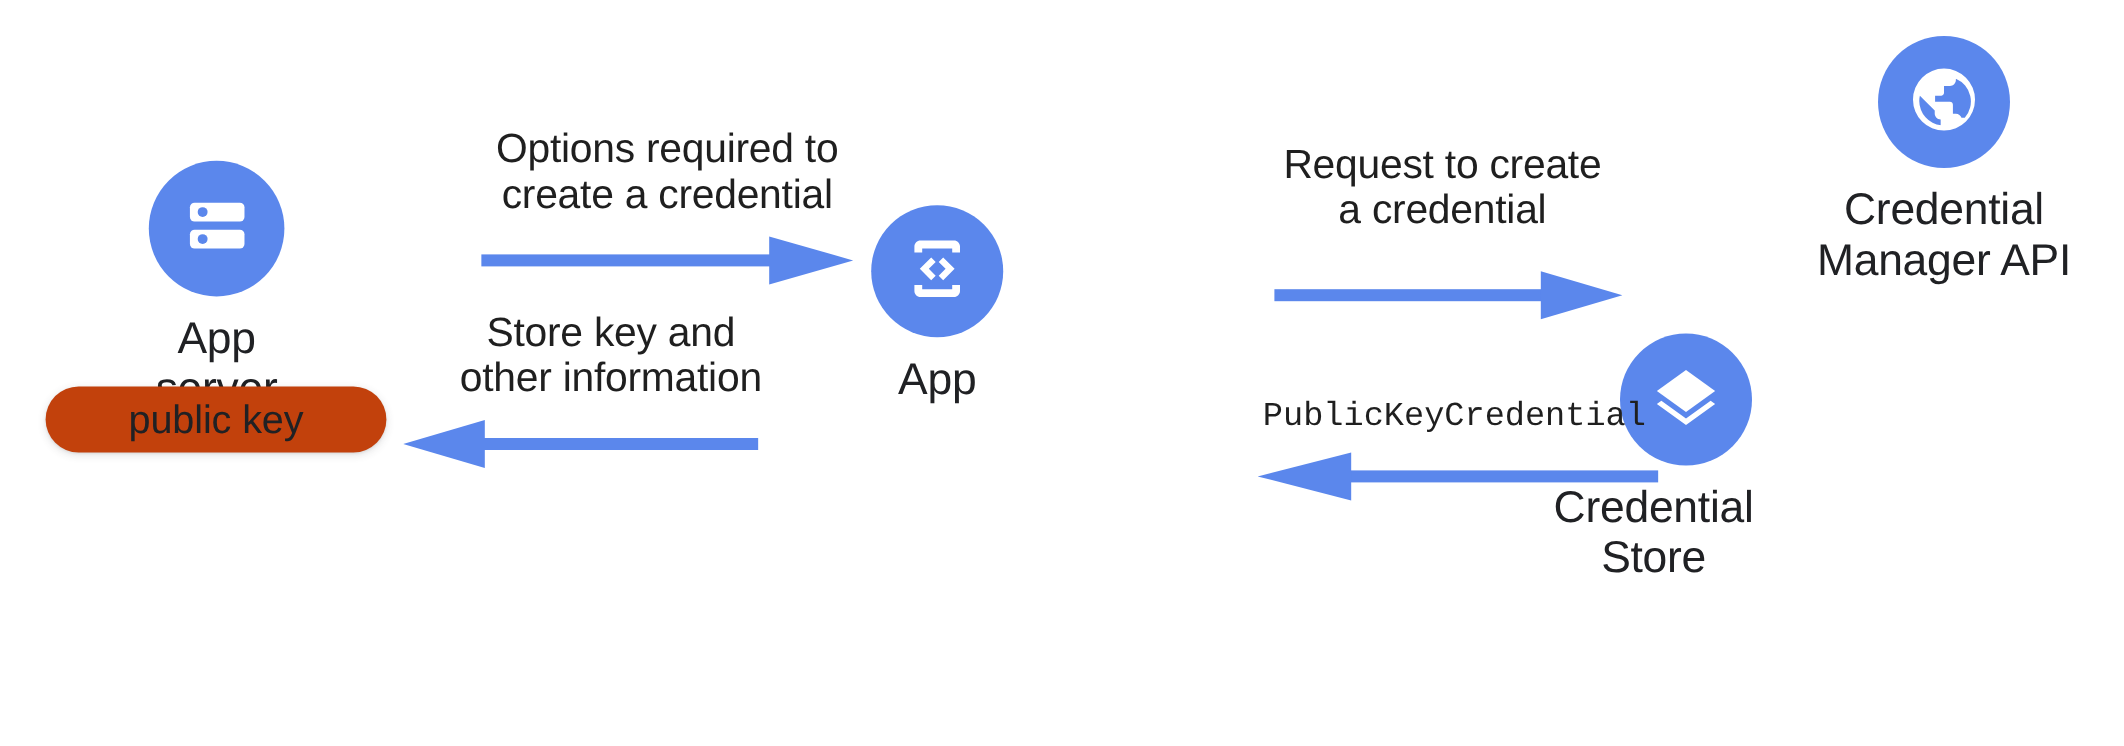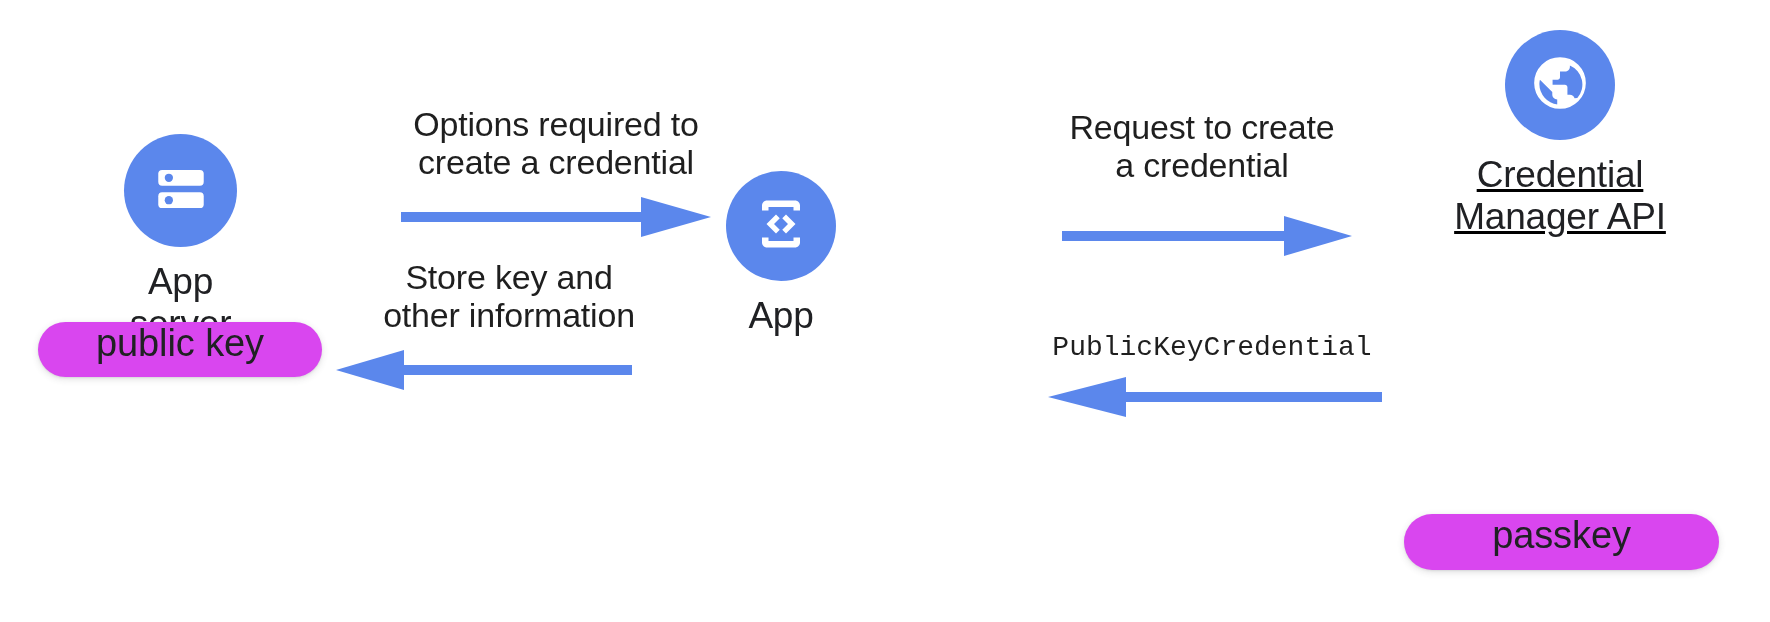--- a/index.html
+++ b/index.html
@@ -37,27 +37,28 @@
     color: #202124;
     text-align: center;
     line-height: 1.14;
     letter-spacing: -0.2px;
     white-space: pre-line;
   }
 
   
   .pill {
     position: absolute;
-    background: #d946ef;
+    background: #c2410c;
     border-radius: 999px;
     display: flex;
+    align-items: center;
     justify-content: center;
     box-shadow: 0 2px 7px rgba(60,64,67,0.16), 0 1px 2px rgba(60,64,67,0.10);
     color: #202124;
-    font-size: 38px;
+    font-size: 33px;
     letter-spacing: -0.1px;
   }
 
   
   .arrow-group {
     position: absolute;
     display: flex;
     flex-direction: column;
     align-items: center;
     justify-content: center;
@@ -107,56 +108,64 @@
           <path d="M6.4 2.6h11.2c1.1 0 2 0.9 2 2v2.0h-2.6v-1.4H7v1.4H4.4v-2.0c0-1.1 0.9-2 2-2z" fill="#ffffff"></path>
           <path d="M4.4 17.4H7v1.4h10v-1.4h2.6v2.0c0 1.1-0.9 2-2 2H6.4c-1.1 0-2-0.9-2-2v-2.0z" fill="#ffffff"></path>
           <path d="M10.0 8.2 L11.5 9.7 L9.2 12.0 L11.5 14.3 L10.0 15.8 L6.2 12.0 Z" fill="#ffffff"></path>
           <path d="M14.0 8.2 L17.8 12.0 L14.0 15.8 L12.5 14.3 L14.8 12.0 L12.5 9.7 Z" fill="#ffffff"></path>
         </svg>
       </span>
     </div>
     <div class="node-label">App</div>
   </div>
 
-  <div class="node" style="left:1430px; top:30px; width:260px;text-decoration:underline;">
+  <div class="node" style="left:1490px; top:30px; width:260px;">
     <div class="circle" style="width:110px; height:110px;">
       <span>
         <svg width="66" height="66" viewBox="0 0 24 24" aria-hidden="true">
           <path d="M12 2.6a9.4 9.4 0 100 18.8 9.4 9.4 0 000-18.8zm-0.9 17.2a7.5 7.5 0 01-6.6-7.4c0-0.55 0.07-1.1 0.19-1.6l4.5 4.5v0.9c0 1 0.8 1.8 1.8 1.8v1.8zm6.2-2.3c-0.23-0.72-0.9-1.25-1.7-1.25h-0.9v-2.7c0-0.5-0.4-0.9-0.9-0.9H9.3v-1.8h1.8c0.5 0 0.9-0.4 0.9-0.9V7.85h1.8c1 0 1.8-0.8 1.8-1.8v-0.37a7.48 7.48 0 012.7 11.8z" fill="#ffffff"></path>
         </svg>
       </span>
     </div>
     <div class="node-label">Credential
 Manager API</div>
   </div>
 
+  <div class="node" style="left:1262px; top:278px; width:232px;">
+    <div class="circle" style="width:110px; height:110px; margin-left:54px;">
+      <span>
+        <svg width="62" height="62" viewBox="0 0 24 24" aria-hidden="true">
+          <path d="M12 3.2 L21.4 10.0 L12 16.8 L2.6 10.0 Z" fill="#ffffff"></path>
+          <path d="M4.05 13.15 L2.6 14.2 L12 21.0 L21.4 14.2 L19.95 13.15 L12 18.9 Z" fill="#ffffff"></path>
+        </svg>
+      </span>
+    </div>
+    <div class="node-label">Credential Store</div>
+  </div>
 
-  <div class="pill" style="left:1404px; top:514px; width:315px; height:56px;">
-    <span>passkey</span>
-  </div>
 
   <div class="arrow-group" style="left:398px; top:105px; width:316px;">
     <div class="arrow-label">Options required to
 create a credential</div>
     <svg class="arrow-svg" width="310" height="48" viewBox="0 0 310 48" style="margin-top:12px;">
       <rect x="0" y="19" width="250" height="10" fill="#5b87ec"></rect>
       <path d="M240 4 L310 24 L240 44 Z" fill="#5b87ec"></path>
     </svg>
   </div>
 
   <div class="arrow-group" style="left:348px; top:258px; width:322px;">
     <div class="arrow-label">Store key and
 other information</div>
     <svg class="arrow-svg" width="296" height="48" viewBox="0 0 296 48" style="margin-top:12px; align-self:flex-start; margin-left:-12px;">
       <rect x="58" y="19" width="238" height="10" fill="#5b87ec"></rect>
       <path d="M68 4 L0 24 L68 44 Z" fill="#5b87ec"></path>
     </svg>
   </div>
 
-  <div class="arrow-group" style="left:1052px; top:108px; width:300px;gap:16px;">
+  <div class="arrow-group" style="left:1052px; top:118px; width:300px;gap:16px;">
     <div class="arrow-label">Request to create
 a credential</div>
     <svg class="arrow-svg" width="300" height="48" viewBox="0 0 300 48" style="margin-top:12px;">
       <rect x="10" y="19" width="230" height="10" fill="#5b87ec"></rect>
       <path d="M232 4 L300 24 L232 44 Z" fill="#5b87ec"></path>
     </svg>
   </div>
 
   <div class="arrow-group" style="left:1034px; top:332px; width:356px;">
     <div class="arrow-label mono">PublicKeyCredential</div>

